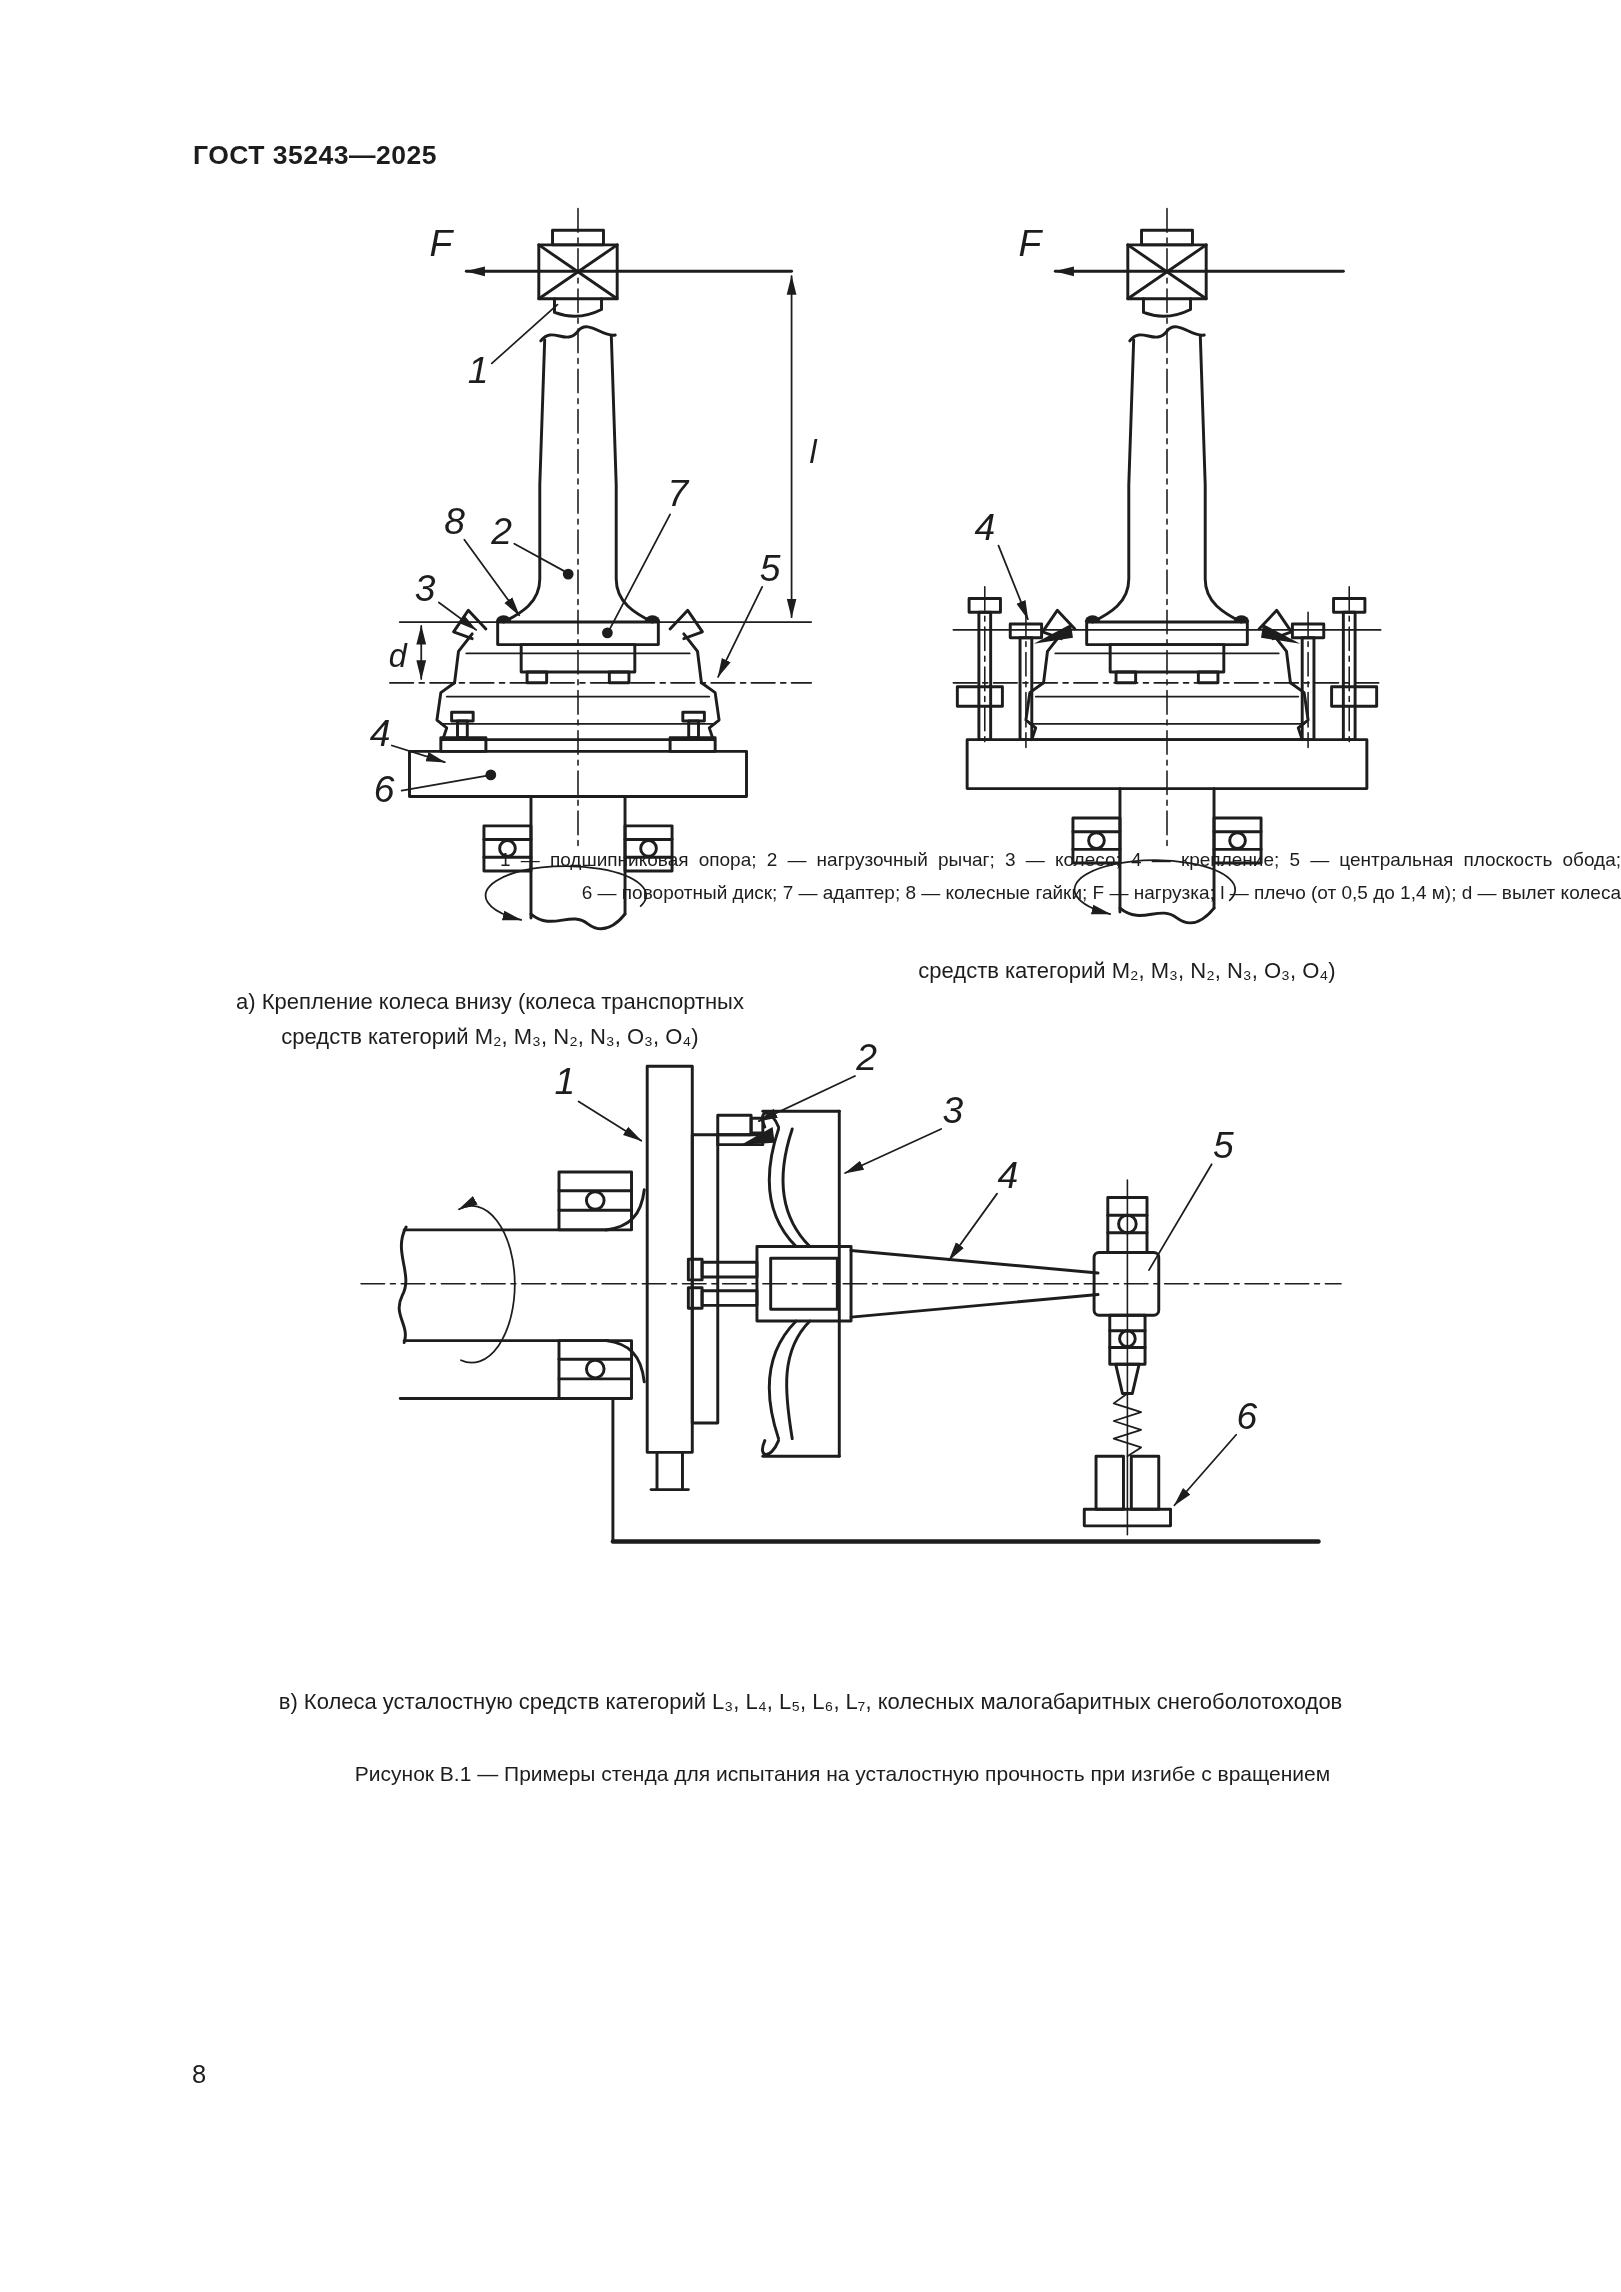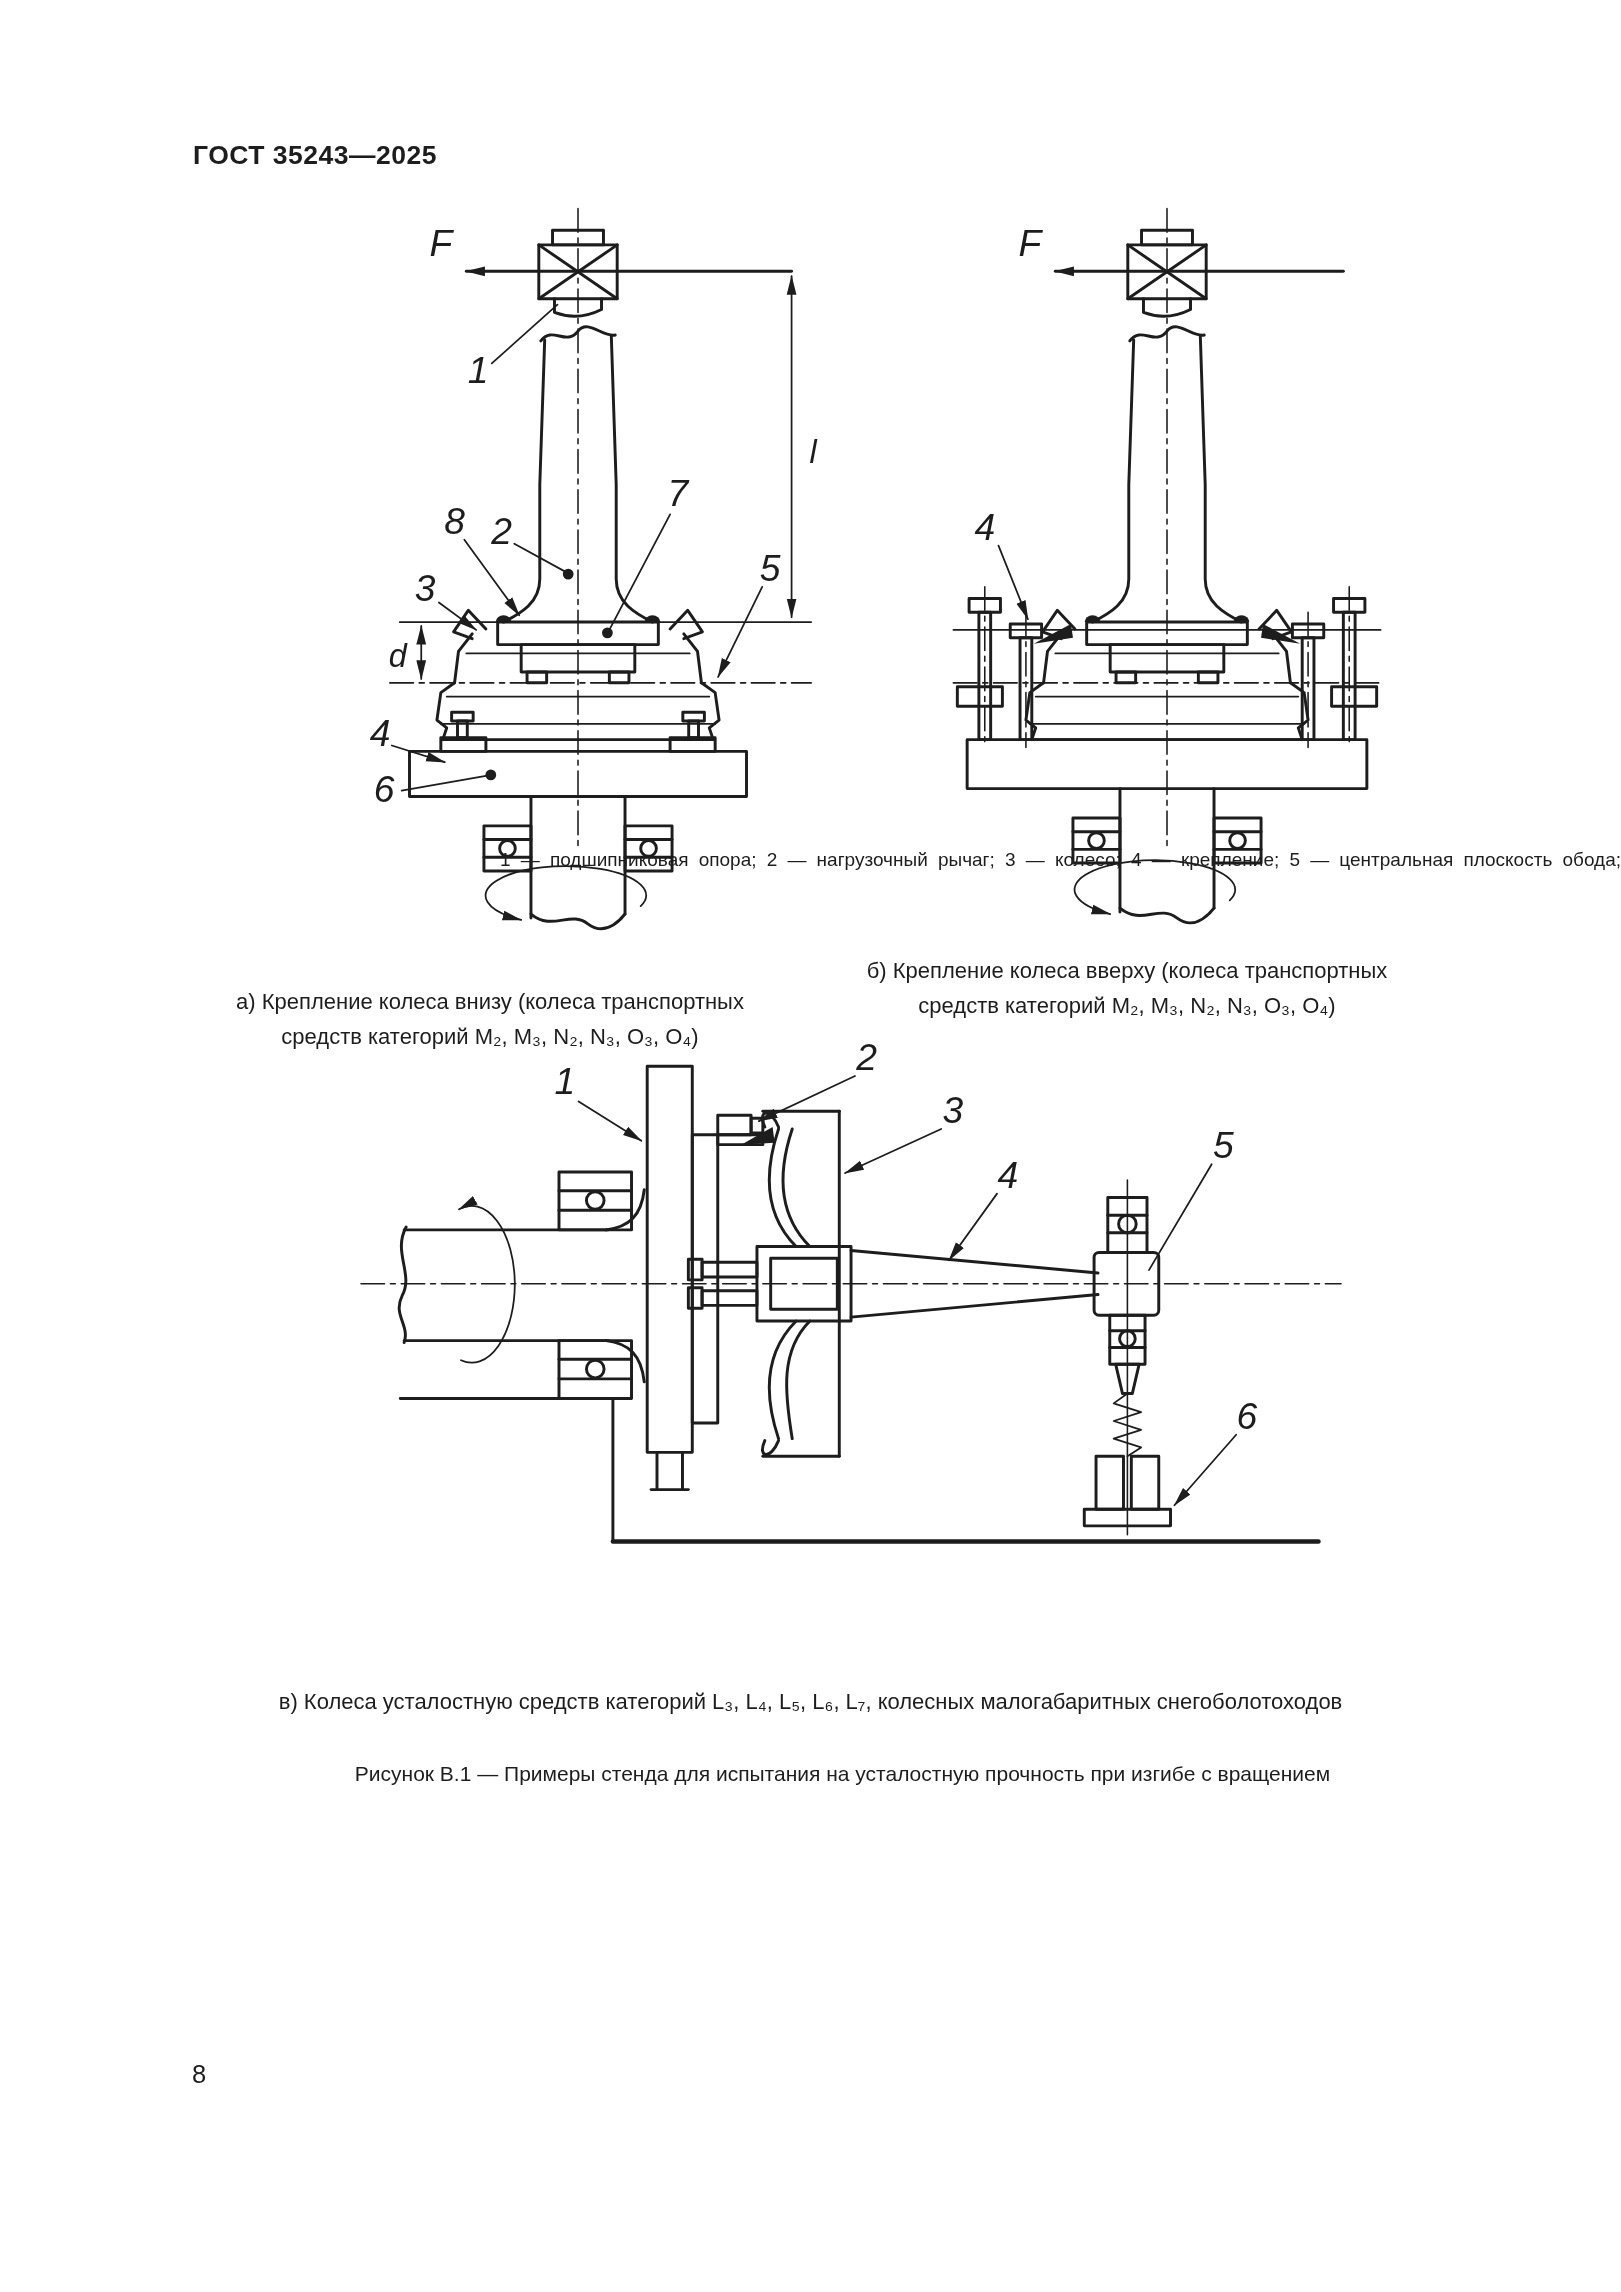--- a/index.html
+++ b/index.html
@@ -252,28 +252,28 @@
     <g>
       <line class="s thin" x1="138" y1="362" x2="168" y2="437" marker-end="url(#arrB)"></line>
     </g>
 
     <text x="170" y="66">F</text>
     <text x="124" y="356">4</text>
   </svg>
 
   <div class="abs legend" style="top:843px;">
     <div class="ln1">1 — подшипниковая опора; 2 — нагрузочный рычаг; 3 — колесо; 4 — крепление; 5 — центральная плоскость обода;</div>
+    <div>6 — поворотный диск; 7 — адаптер; 8 — колесные гайки; F — нагрузка; l — плечо (от 0,5 до 1,4 м); d — вылет колеса</div>
   </div>
 
   <div class="abs cap" style="left:137px;top:984px;width:706px;">
     <div>а) Крепление колеса внизу (колеса транспортных</div>
     <div>средств категорий M₂, M₃, N₂, N₃, O₃, O₄)</div>
   </div>
   <div class="abs cap" style="left:784px;top:953px;width:686px;">
-    <div>б) Крепление колеса вверху (колеса транспортных</div>
     <div>средств категорий M₂, M₃, N₂, N₃, O₃, O₄)</div>
   </div>
 
   <svg class="abs" style="left:314px;top:980px;" width="1078" height="588" viewBox="0 0 1100 600">
     <defs>
       <marker id="arrV" markerWidth="20" markerHeight="12" refX="19" refY="6" orient="auto-start-reverse" markerUnits="userSpaceOnUse">
         <path d="M0,1 L20,6 L0,11 Z" fill="#1d1d1d"></path>
       </marker>
     </defs>
 

